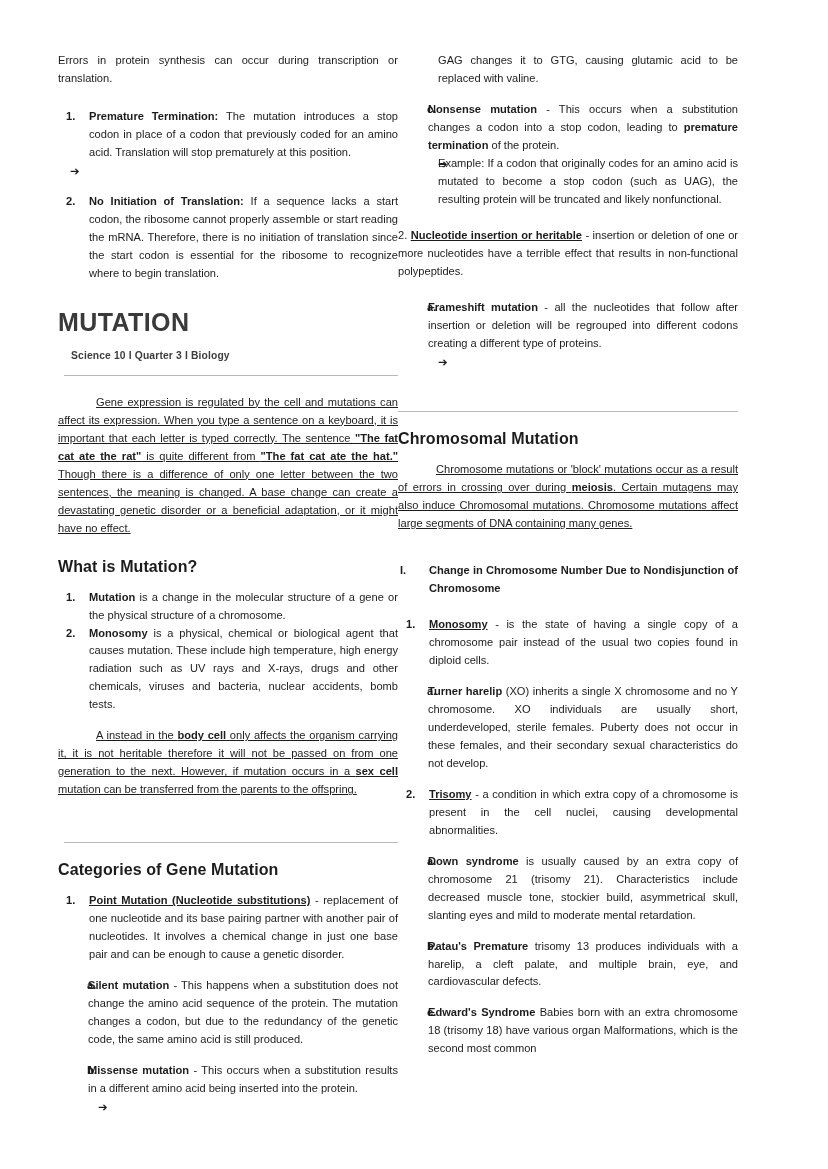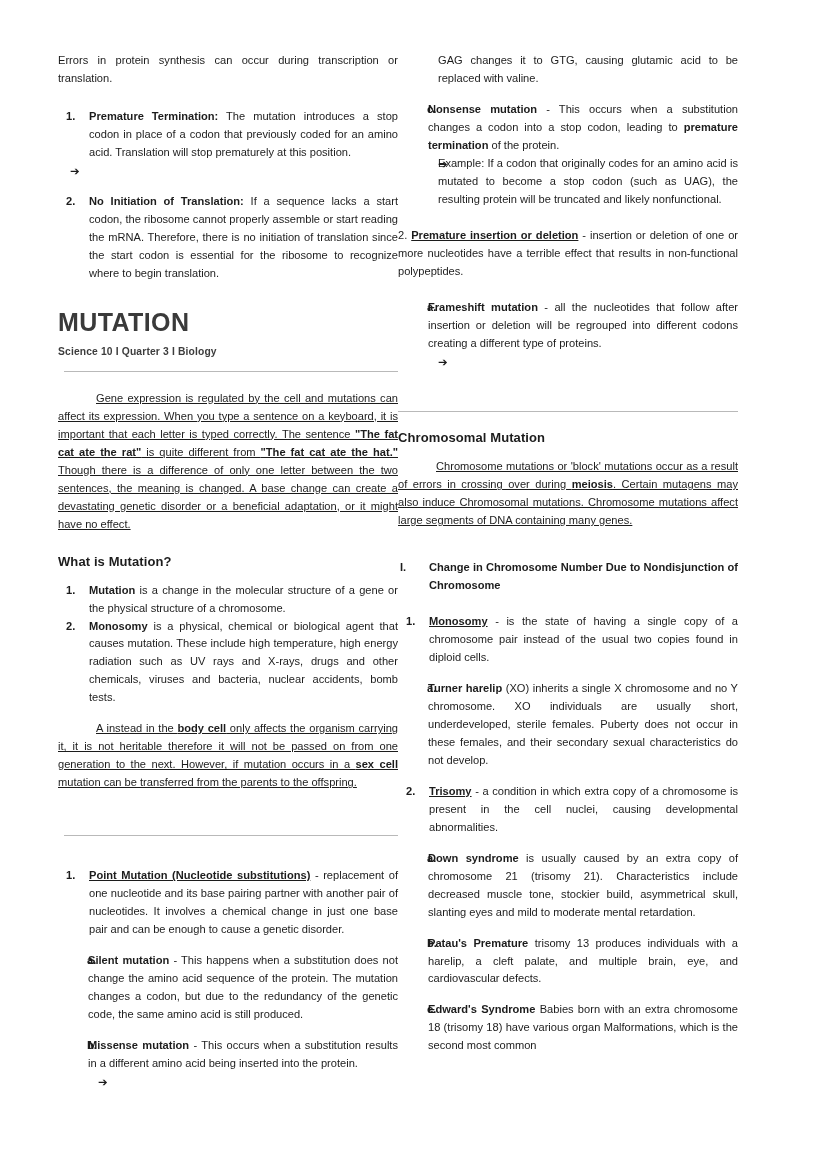--- a/index.html
+++ b/index.html
@@ -78,32 +78,32 @@
     letter-spacing: 0.4px;
     color: #3a3a3a;
     margin: 0 0 9px 0;
     line-height: 1.1;
   }
   .subtitle {
     font-size: 10.3px;
     font-weight: bold;
     color: #3d3d3d;
     letter-spacing: 0.15px;
-    margin: 0;
+    margin: 13px;
   }
   .rule {
     border: 0;
     border-top: 1px solid #b9b9b9;
     margin: 14px 0 0 0;
     width: 100%;
   }
   .rule.inset { margin-left: 6px; width: calc(100% - 6px); }
 
   .section-head {
-    font-size: 13px;
+    font-size: 16px;
     font-weight: bold;
     color: #1c1c1c;
     margin: 0;
     letter-spacing: 0.1px;
   }
 </style>
 </head>
 <body>
 
 <div class="page">
@@ -153,20 +153,21 @@
     </div>
 
     <div class="gap-md"></div>
 
     <p class="para indent-first"><span>A instead in the </span><span class="b">body cell</span><span> only affects the organism carrying it, it is not heritable therefore it will not be passed on from one generation to the next. However, if mutation occurs in a </span><span class="b">sex cell</span><span> mutation can be transferred from the parents to the offspring.</span></p>
 
     <div class="gap-lg"></div>
     <hr class="rule inset">
     <div class="gap-lg"></div>
 
+    <div class="section-head">Categories of Gene Mutation</div>
     <div class="gap-md"></div>
 
     <div class="row">
       <div class="marker num">1.</div>
       <div class="body-txt"><span class="u">Point Mutation (Nucleotide substitutions)</span><span> - replacement of one nucleotide and its base pairing partner with another pair of nucleotides. It involves a chemical change in just one base pair and can be enough to cause a genetic disorder.</span></div>
     </div>
 
     <div class="gap-md"></div>
 
     <div class="row">
@@ -201,21 +202,21 @@
       <div class="body-txt"><span class="b">Nonsense mutation</span><span> - This occurs when a substitution changes a codon into a stop codon, leading to </span><span class="b">premature termination</span><span> of the protein.</span></div>
     </div>
 
     <div class="row">
       <div class="marker arrow deep">➔</div>
       <div class="body-txt">Example: If a codon that originally codes for an amino acid is mutated to become a stop codon (such as UAG), the resulting protein will be truncated and likely nonfunctional.</div>
     </div>
 
     <div class="gap-lg"></div>
 
-    <div class="body-txt"><span>2.</span><span>&nbsp;</span><span class="u">Premature insertion or deletion</span><span> - insertion or deletion of one or more nucleotides have a terrible effect that results in non-functional polypeptides.</span></div>
+    <div class="body-txt"><span>2.</span><span>&nbsp;</span><span class="u">Nucleotide insertion or heritable</span><span> - insertion or deletion of one or more nucleotides have a terrible effect that results in non-functional polypeptides.</span></div>
 
     <div class="gap-lg"></div>
 
     <div class="row">
       <div class="marker alpha">a.</div>
       <div class="body-txt"><span class="b">Frameshift mutation</span><span> - all the nucleotides that follow after insertion or deletion will be regrouped into different codons creating a different type of proteins.</span></div>
     </div>
 
     <div class="row">
       <div class="marker arrow deep">➔</div>

